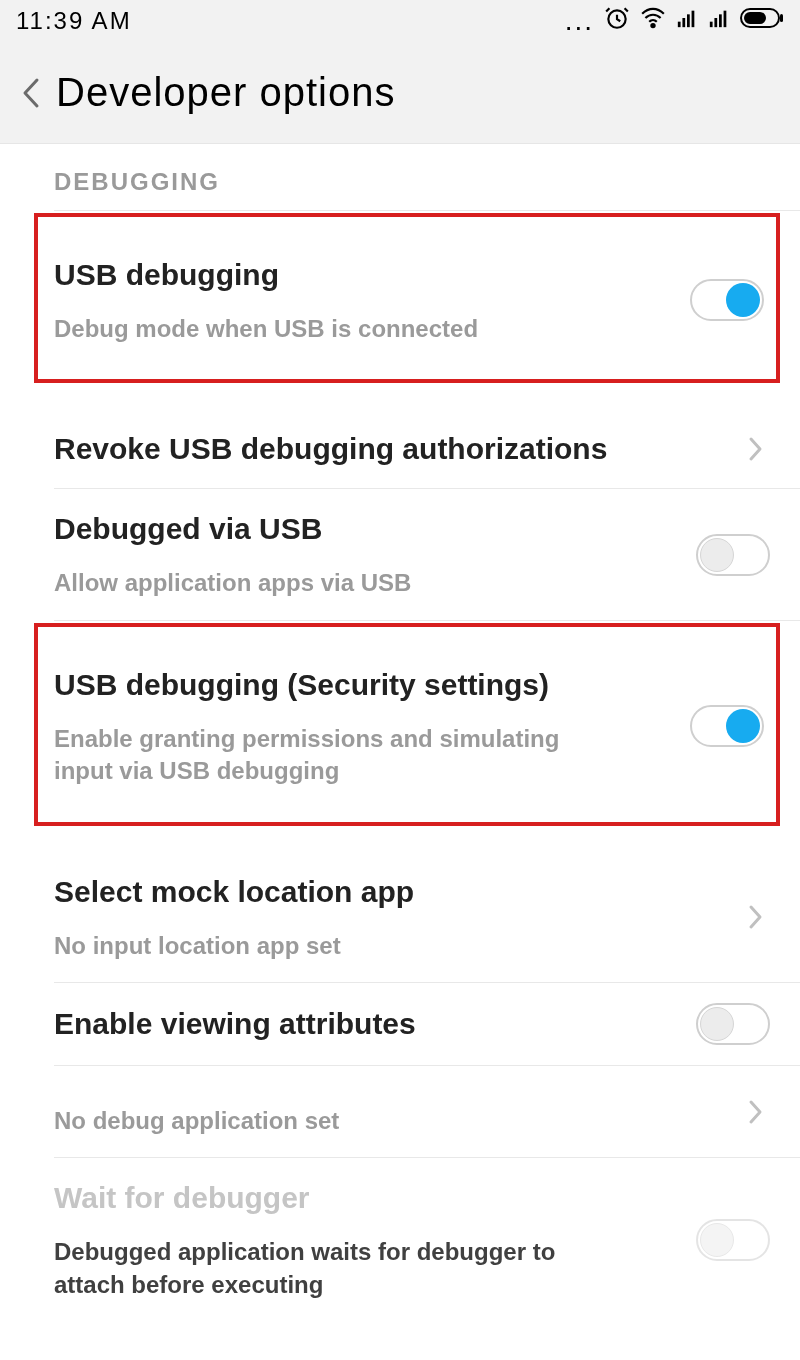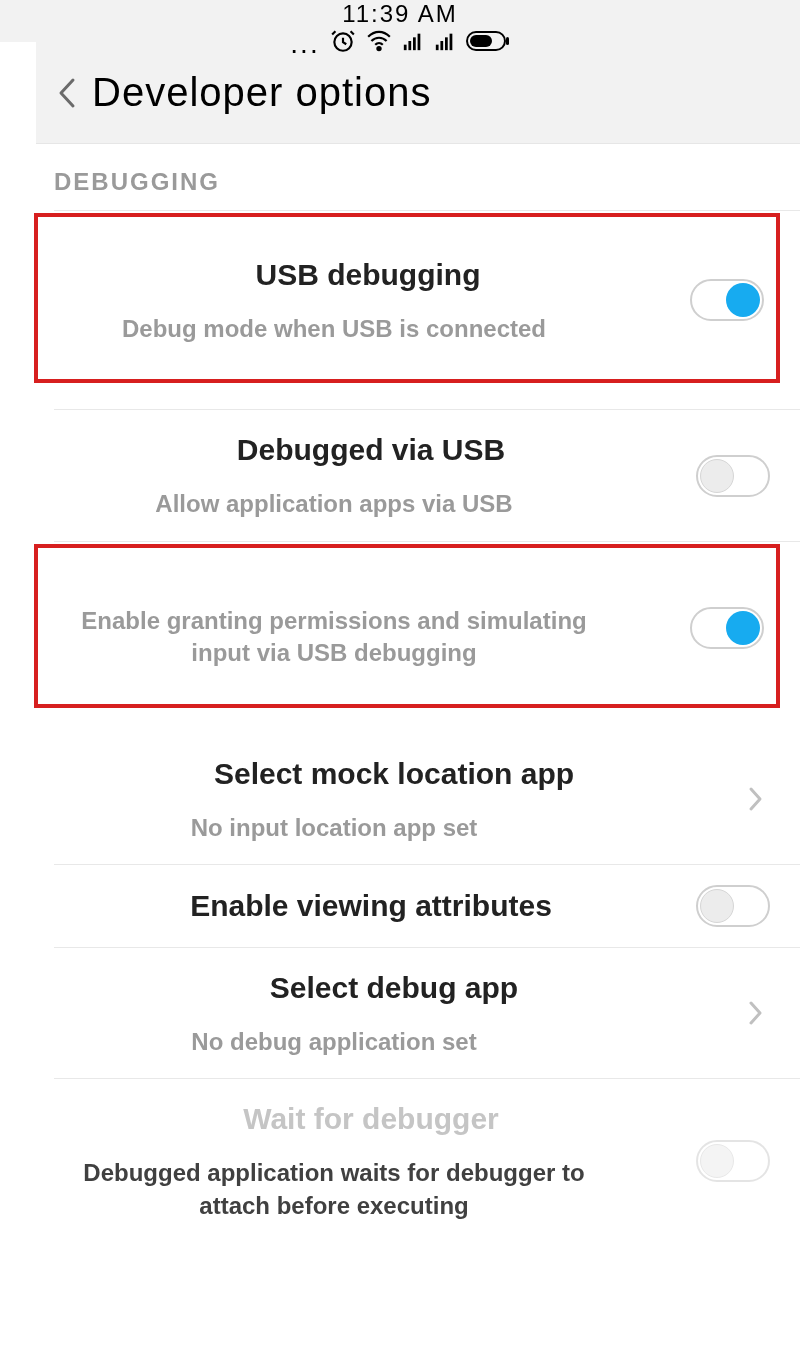--- a/index.html
+++ b/index.html
@@ -7,32 +7,30 @@
   .statusbar {
     height: 42px;
     background: #f2f2f2;
     display: flex;
     align-items: center;
     justify-content: space-between;
     padding: 0 16px;
     font-size: 24px;
     letter-spacing: 2px;
     color: #000;
-    flex-direction: column;
   }
   .statusbar-right { display:flex; align-items:center; gap:10px; }
   .statusbar-right svg, .statusbar-right span { display:inline-block; }
   .header {
     background: #f2f2f2;
     height: 102px;
     display: flex;
     align-items: center;
     padding: 0 10px;
     border-bottom: 1px solid #e6e6e6;
-    margin-left: 36px;
   }
   .back-chevron {
     width: 40px; height: 40px; display:flex; align-items:center; justify-content:center;
     margin-right: 6px;
   }
   .header-title {
     font-size: 40px;
     letter-spacing: 1px;
     color: #000;
     font-weight: 400;
@@ -49,21 +47,20 @@
   }
   .divider {
     border-bottom: 1px solid #e8e8e8;
     margin: 0 0 0 54px;
   }
   .row {
     display:flex;
     align-items:center;
     padding: 20px 30px 20px 54px;
     position: relative;
-    text-align: center;
   }
   .row-inner {
     flex:1;
     min-width:0;
     padding-right: 8px;
   }
   .row-title {
     font-size: 30px;
     color:#222;
     line-height:1.3;
@@ -180,36 +177,47 @@
         <div class="row-sub">Debug mode when USB is connected</div>
       </div>
       <div class="toggle toggle-on">
           <div class="toggle-knob"></div>
         </div>
     </div>
   </div>
 
   <div class="gap"></div>
 
+  <div class="row">
+    <div class="row-inner">
+      <div class="row-title">Revoke USB debugging authorizations</div>
+    </div>
+    <div class="chevron-right">
+      <svg width="16" height="28" viewBox="0 0 16 28" fill="none" stroke="#c0c0c0" stroke-width="3" stroke-linecap="round" stroke-linejoin="round">
+          <polyline points="3,4 12,14 3,24"></polyline>
+        </svg>
+    </div>
+  </div>
   <div class="divider"></div>
 
   <div class="row">
     <div class="row-inner">
       <div class="row-title">Debugged via USB</div>
       <div class="row-sub">Allow application apps via USB</div>
     </div>
     <div class="toggle toggle-off">
         <div class="toggle-knob"></div>
       </div>
   </div>
   <div class="divider"></div>
 
   <div class="highlight">
     <div class="row" style="padding-left:0;padding-right:12px;">
       <div class="row-inner">
+        <div class="row-title">USB debugging (Security settings)</div>
         <div class="row-sub">Enable granting permissions and simulating input via USB debugging</div>
       </div>
       <div class="toggle toggle-on">
           <div class="toggle-knob"></div>
         </div>
     </div>
   </div>
 
   <div class="gap"></div>
 
@@ -231,21 +239,20 @@
       <div class="row-title">Enable viewing attributes</div>
     </div>
     <div class="toggle toggle-off">
         <div class="toggle-knob"></div>
       </div>
   </div>
   <div class="divider"></div>
 
   <div class="row">
     <div class="row-inner">
-      <div class="row-title">Select debug app</div>
       <div class="row-sub">No debug application set</div>
     </div>
     <div class="chevron-right">
       <svg width="16" height="28" viewBox="0 0 16 28" fill="none" stroke="#c0c0c0" stroke-width="3" stroke-linecap="round" stroke-linejoin="round">
           <polyline points="3,4 12,14 3,24"></polyline>
         </svg>
     </div>
   </div>
   <div class="divider"></div>
 

